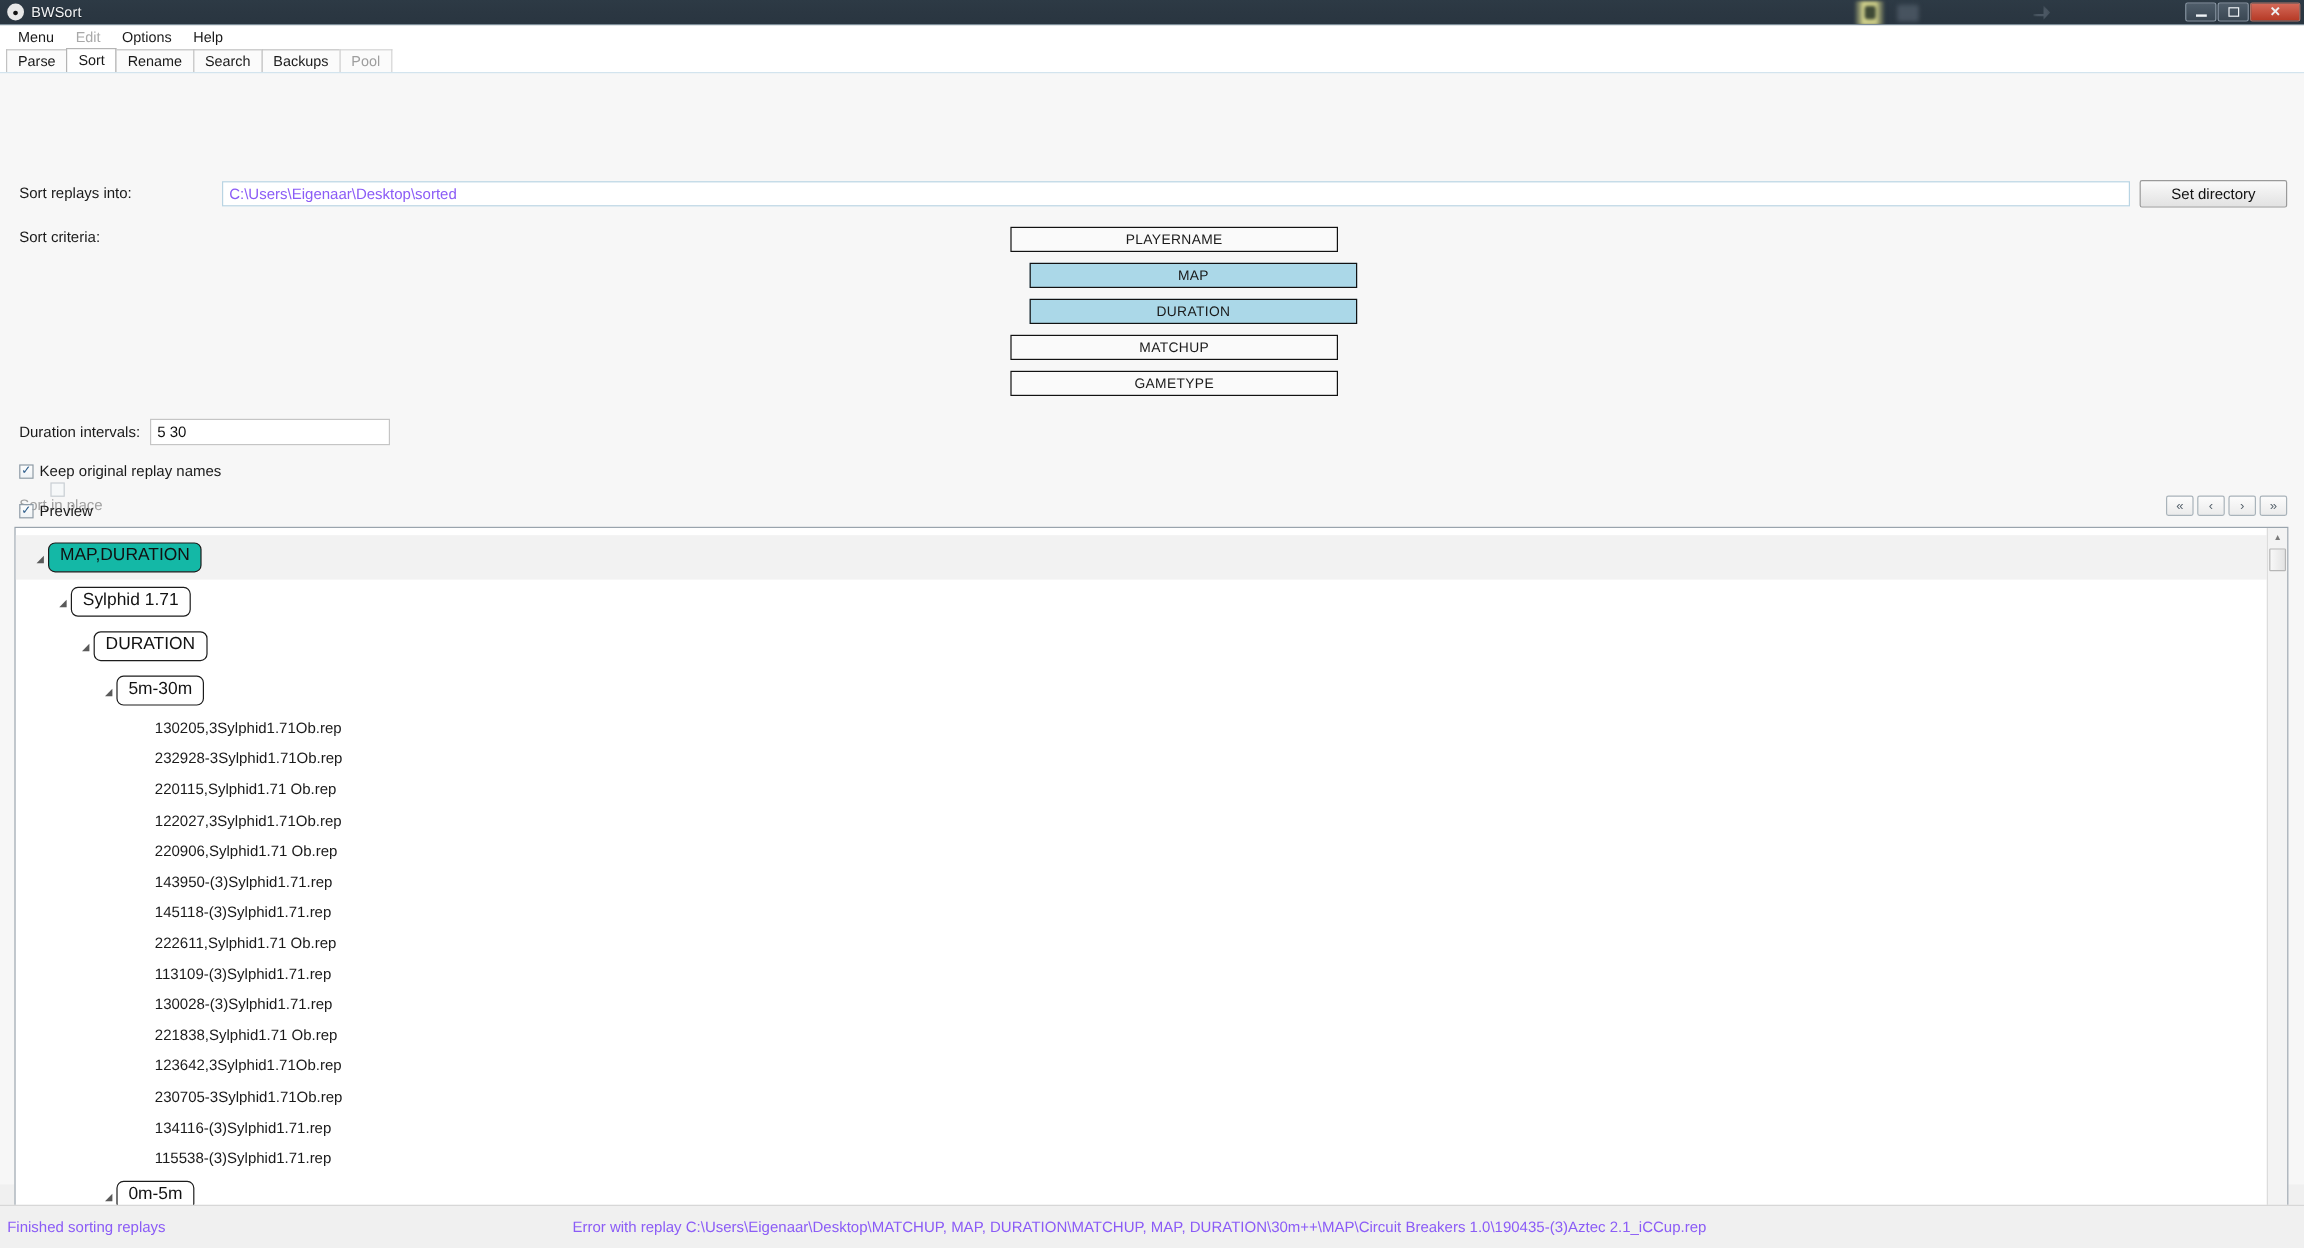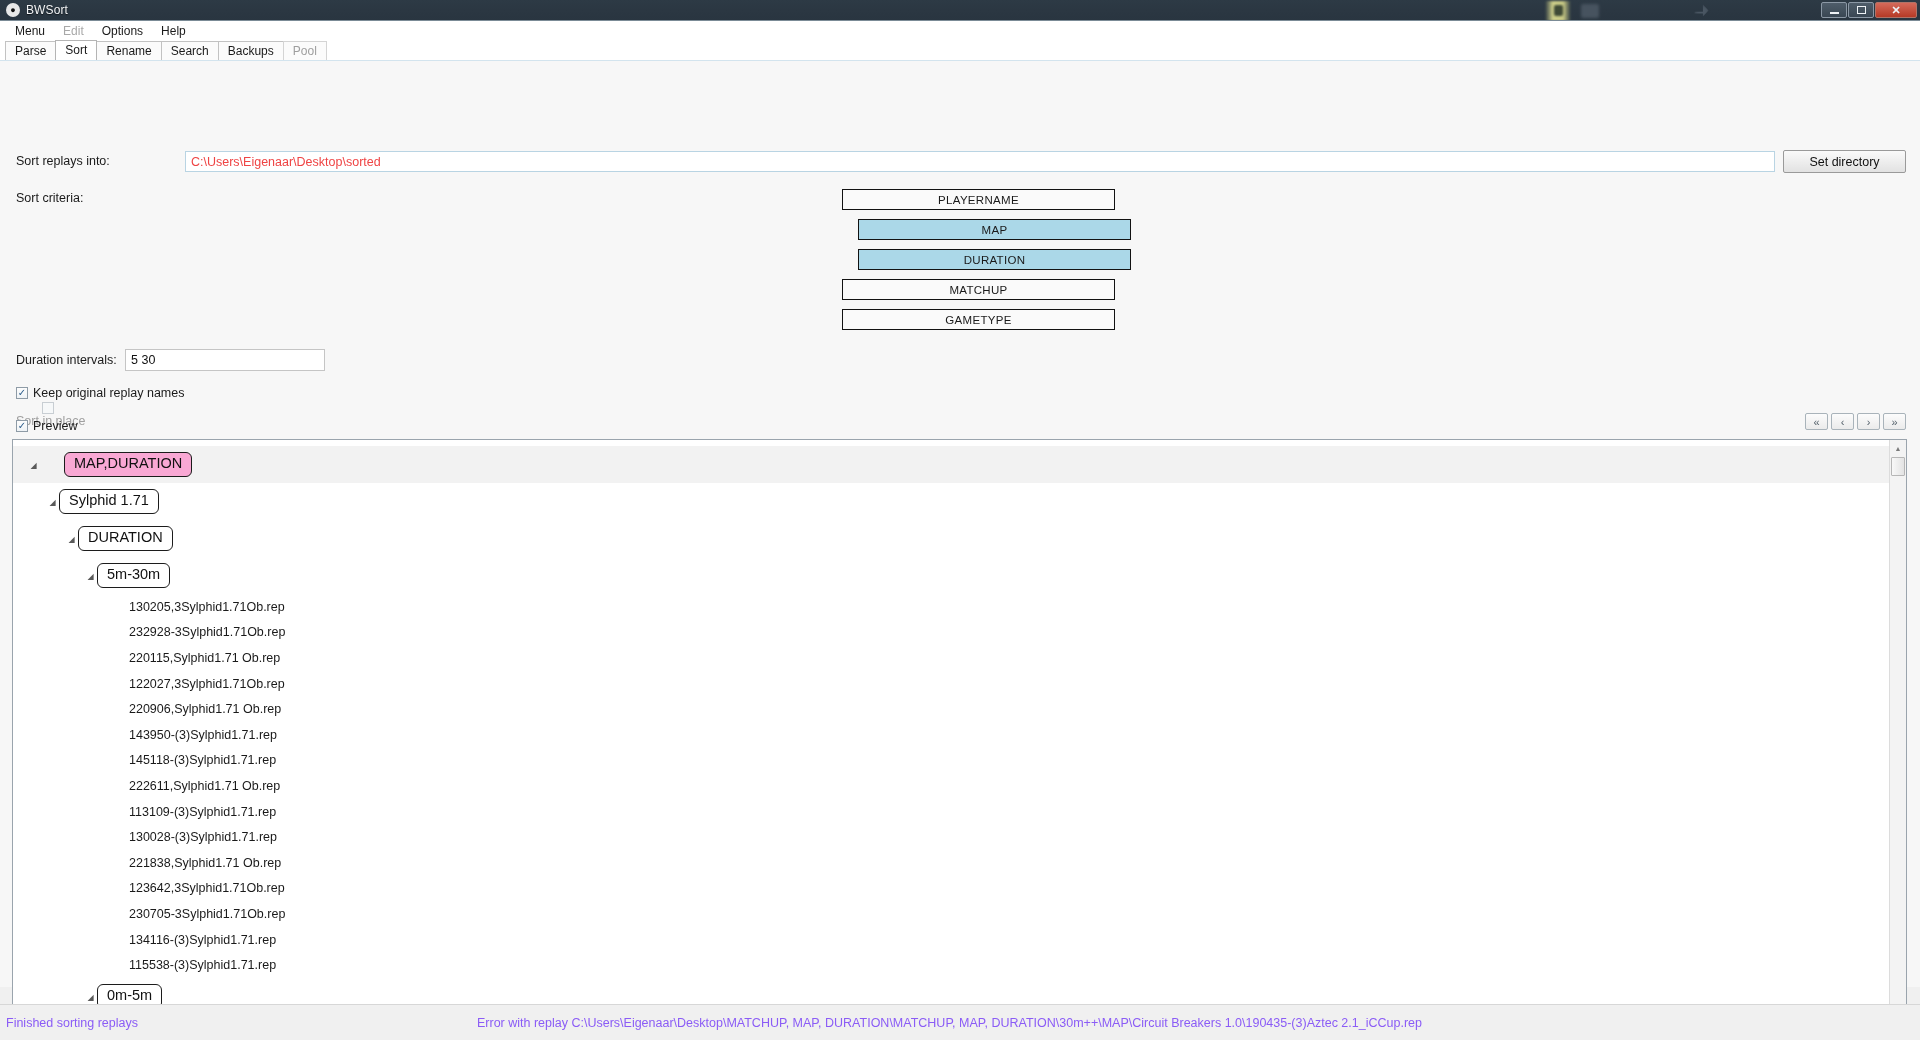--- a/index.html
+++ b/index.html
@@ -152,21 +152,21 @@
     color: #1a1a1a;
   }
 
   #dirinput {
     position: absolute;
     left: 185px; top: 90px;
     width: 1590px; height: 21px;
     border: 1px solid #b9d4e3;
     background: #fff;
     font-size: 12.5px;
-    color: #ef4444;
+    color: #8b5cf6;
     padding: 2px 5px;
     font-family: "Liberation Sans", sans-serif;
     outline: none;
   }
   #setdir {
     position: absolute;
     left: 1783px; top: 89px;
     width: 123px; height: 23px;
     border: 1px solid #9a9a9a;
     border-radius: 2px;
@@ -268,21 +268,21 @@
     border: 1.3px solid #1c1c1c;
     border-radius: 6px;
     background: #fff;
     padding: 3px 9px 4px 9px;
     font-size: 14.5px;
     color: #111;
     line-height: 1.1;
     white-space: nowrap;
   }
   .tnode.root { background: #f2f2f2; }
-  .tnode.root .chip { background: #f9a8d4; margin-left: 24px; }
+  .tnode.root .chip { background: #14b8a6; }
   .tfile {
     height: 25.6px;
     display: flex; align-items: center;
     font-size: 12.5px;
     color: #1a1a1a;
     white-space: nowrap;
   }
 
   #vscroll {
     position: absolute;

